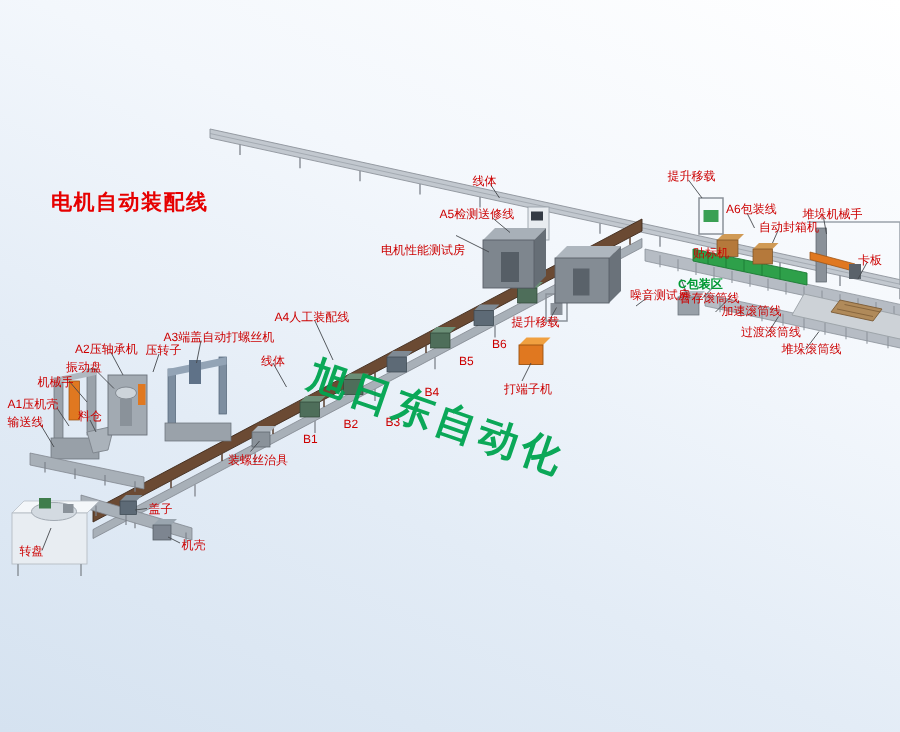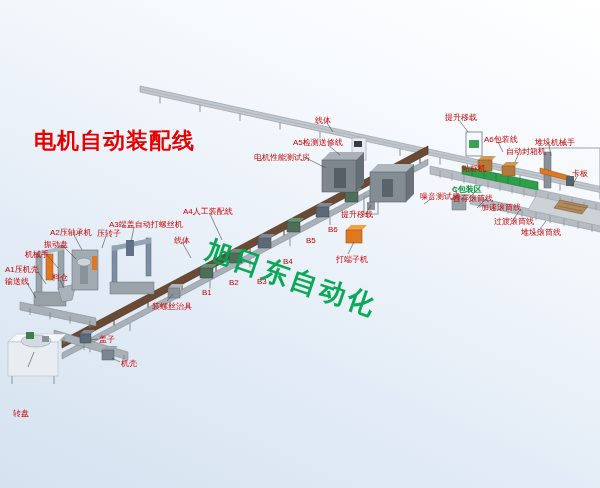--- a/index.html
+++ b/index.html
@@ -14,21 +14,21 @@
   .callout{
     position:absolute;
     font-size:8px;line-height:9px;white-space:nowrap;
     color:var(--label-color,#cc0000);
     font-family:"Liberation Sans", sans-serif;
   }
   .callout.green{color:var(--green-zone,#009933);font-weight:bold;}
   #page-title{
     position:absolute;left:34px;top:126px;
     font-family:"Liberation Serif", serif;
-    font-size:22px;font-weight:bold;letter-spacing:1px;
+    font-size:14px;font-weight:bold;letter-spacing:1px;
     color:var(--title-color,#e60000);
   }
   #watermark{
     position:absolute;left:212px;top:232px;
     font-family:"Liberation Serif", serif;
     font-size:27px;font-weight:bold;letter-spacing:3px;
     color:var(--watermark-color,#00a550);
     transform:rotate(19deg);transform-origin:left top;
     opacity:.95;
   }
@@ -220,42 +220,42 @@
       <line x1="498" y1="142" x2="503" y2="152" stroke="#44474c" stroke-width="0.6"></line>
       <line x1="519" y1="153" x2="515" y2="162" stroke="#44474c" stroke-width="0.6"></line>
       <line x1="549" y1="145" x2="551" y2="156" stroke="#44474c" stroke-width="0.6"></line>
       <line x1="578" y1="175" x2="572" y2="186" stroke="#44474c" stroke-width="0.6"></line>
     </svg>
 
   <div id="labels-layer">
       <div class="callout" style="left: 5px; top: 265px;">A1压机壳</div>
       <div class="callout" style="left: 5px; top: 277px;">输送线</div>
       <div class="callout" style="left: 52px; top: 273px;">料仓</div>
-      <div class="callout" style="left: 13px; top: 363px; margin-top: 46px;">转盘</div>
+      <div class="callout" style="left: 13px; top: 363px;">转盘</div>
       <div class="callout" style="left: 99px; top: 335px;">盖子</div>
       <div class="callout" style="left: 121px; top: 359px;">机壳</div>
       <div class="callout" style="left: 50px; top: 228px;">A2压轴承机</div>
       <div class="callout" style="left: 44px; top: 240px;">振动盘</div>
       <div class="callout" style="left: 25px; top: 250px;">机械手</div>
       <div class="callout" style="left: 97px; top: 229px;">压转子</div>
       <div class="callout" style="left: 109px; top: 220px;">A3端盖自动打螺丝机</div>
       <div class="callout" style="left: 152px; top: 302px;">装螺丝治具</div>
       <div class="callout" style="left: 174px; top: 236px;">线体</div>
       <div class="callout" style="left: 183px; top: 207px;">A4人工装配线</div>
       <div class="callout" style="left: 202px; top: 288px;">B1</div>
       <div class="callout" style="left: 229px; top: 278px;">B2</div>
       <div class="callout" style="left: 257px; top: 249px; margin-top: 28px;">B3</div>
       <div class="callout" style="left: 283px; top: 238px; margin-top: 19px;">B4</div>
       <div class="callout" style="left: 306px; top: 236px;">B5</div>
       <div class="callout" style="left: 328px; top: 225px;">B6</div>
       <div class="callout" style="left: 336px; top: 255px;">打端子机</div>
       <div class="callout" style="left: 341px; top: 210px;">提升移载</div>
       <div class="callout" style="left: 315px; top: 116px;">线体</div>
       <div class="callout" style="left: 293px; top: 138px;">A5检测送修线</div>
-      <div class="callout" style="left: 254px; top: 153px; font-family: Liberation Mono, monospace;">电机性能测试房</div>
+      <div class="callout" style="left: 254px; top: 163px; font-family: Liberation Mono, monospace;">电机性能测试房</div>
       <div class="callout" style="left: 445px; top: 164px; margin-left: 17px;">贴标机</div>
       <div class="callout" style="left: 420px; top: 192px;">噪音测试房</div>
       <div class="callout green" style="left: 452px; top: 185px;">C包装区</div>
       <div class="callout" style="left: 453px; top: 194px;">暂存滚筒线</div>
       <div class="callout" style="left: 461px; top: 203px; margin-left: 20px;">加速滚筒线</div>
       <div class="callout" style="left: 494px; top: 217px;">过渡滚筒线</div>
       <div class="callout" style="left: 521px; top: 228px;">堆垛滚筒线</div>
       <div class="callout" style="left: 445px; top: 113px;">提升移载</div>
       <div class="callout" style="left: 484px; top: 135px;">A6包装线</div>
       <div class="callout" style="left: 506px; top: 147px;">自动封箱机</div>

